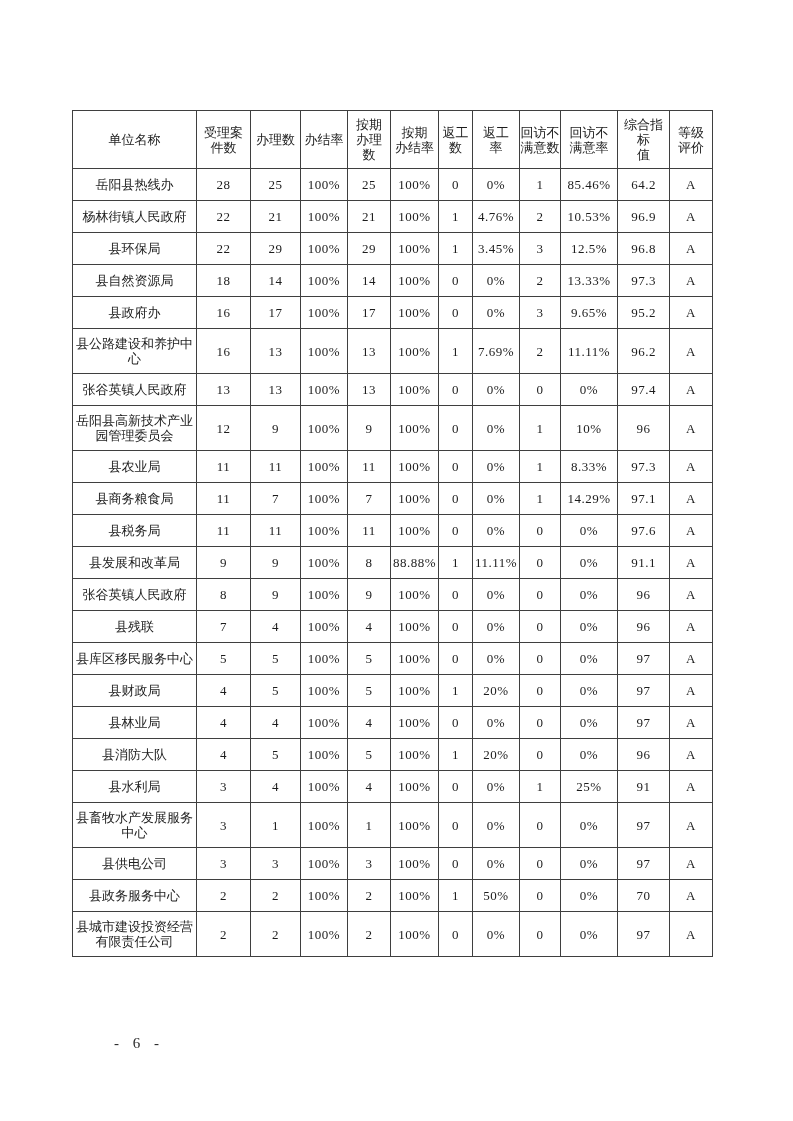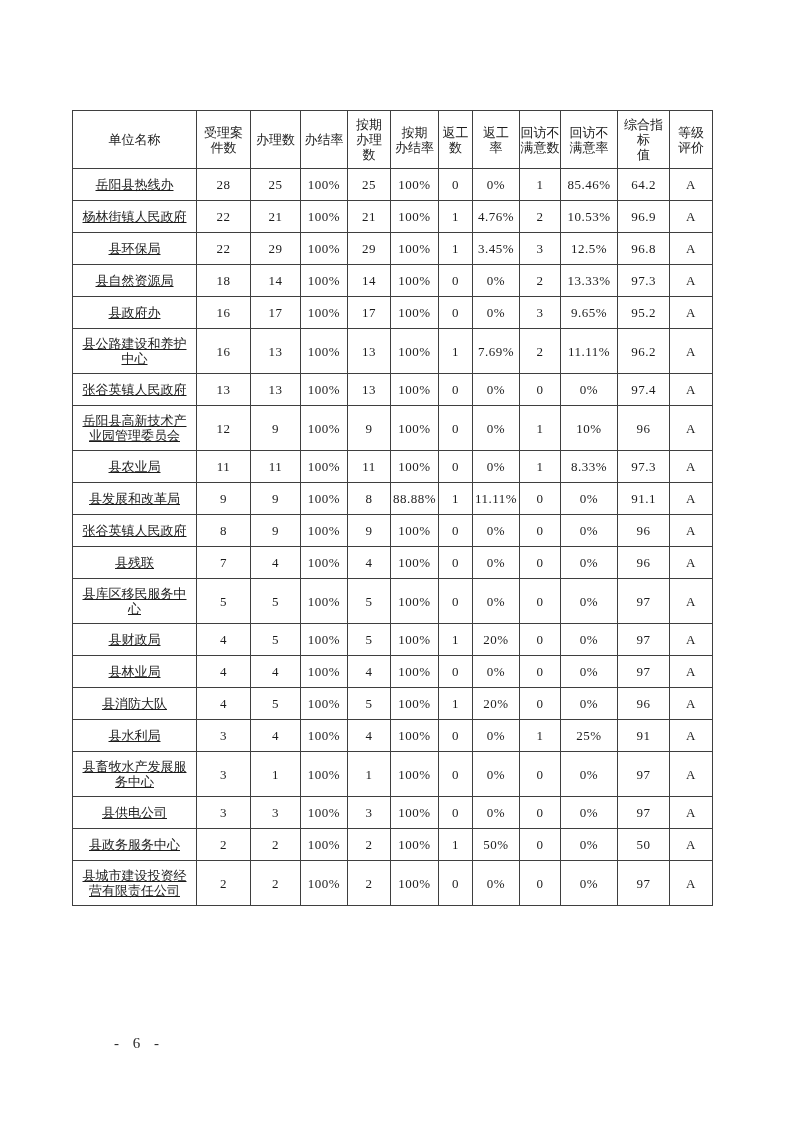--- a/index.html
+++ b/index.html
@@ -42,24 +42,23 @@
     padding: 6px 0;
     white-space: pre-line;
   }
   table.assessment td {
     font-size: 13px;
     line-height: 15px;
     padding: 8px 2px;
     letter-spacing: 0.5px;
   }
   table.assessment td.name-cell {
-    padding: 7px 6px;
+    padding: 7px 0;
     letter-spacing: 0;
     word-break: break-all;
-    text-decoration: underline;
   }
   .page-number {
     position: absolute;
     left: 114px;
     top: 1035px;
     font-size: 15px;
     letter-spacing: 5px;
     color: #2a2a2a;
     white-space: pre;
   }
@@ -231,20 +230,48 @@
           <td class="num-cell">11</td>
           <td class="num-cell">100%</td>
           <td class="num-cell">0</td>
           <td class="num-cell">0%</td>
           <td class="num-cell">1</td>
           <td class="num-cell">8.33%</td>
           <td class="num-cell">97.3</td>
           <td class="num-cell">A</td>
         </tr>
         <tr>
+          <td class="name-cell">县商务粮食局</td>
+          <td class="num-cell">11</td>
+          <td class="num-cell">7</td>
+          <td class="num-cell">100%</td>
+          <td class="num-cell">7</td>
+          <td class="num-cell">100%</td>
+          <td class="num-cell">0</td>
+          <td class="num-cell">0%</td>
+          <td class="num-cell">1</td>
+          <td class="num-cell">14.29%</td>
+          <td class="num-cell">97.1</td>
+          <td class="num-cell">A</td>
+        </tr>
+        <tr>
+          <td class="name-cell">县税务局</td>
+          <td class="num-cell">11</td>
+          <td class="num-cell">11</td>
+          <td class="num-cell">100%</td>
+          <td class="num-cell">11</td>
+          <td class="num-cell">100%</td>
+          <td class="num-cell">0</td>
+          <td class="num-cell">0%</td>
+          <td class="num-cell">0</td>
+          <td class="num-cell">0%</td>
+          <td class="num-cell">97.6</td>
+          <td class="num-cell">A</td>
+        </tr>
+        <tr>
           <td class="name-cell">县发展和改革局</td>
           <td class="num-cell">9</td>
           <td class="num-cell">9</td>
           <td class="num-cell">100%</td>
           <td class="num-cell">8</td>
           <td class="num-cell">88.88%</td>
           <td class="num-cell">1</td>
           <td class="num-cell">11.11%</td>
           <td class="num-cell">0</td>
           <td class="num-cell">0%</td>
@@ -381,21 +408,21 @@
           <td class="name-cell">县政务服务中心</td>
           <td class="num-cell">2</td>
           <td class="num-cell">2</td>
           <td class="num-cell">100%</td>
           <td class="num-cell">2</td>
           <td class="num-cell">100%</td>
           <td class="num-cell">1</td>
           <td class="num-cell">50%</td>
           <td class="num-cell">0</td>
           <td class="num-cell">0%</td>
-          <td class="num-cell">50</td>
+          <td class="num-cell">70</td>
           <td class="num-cell">A</td>
         </tr>
         <tr>
           <td class="name-cell">县城市建设投资经营有限责任公司</td>
           <td class="num-cell">2</td>
           <td class="num-cell">2</td>
           <td class="num-cell">100%</td>
           <td class="num-cell">2</td>
           <td class="num-cell">100%</td>
           <td class="num-cell">0</td>

